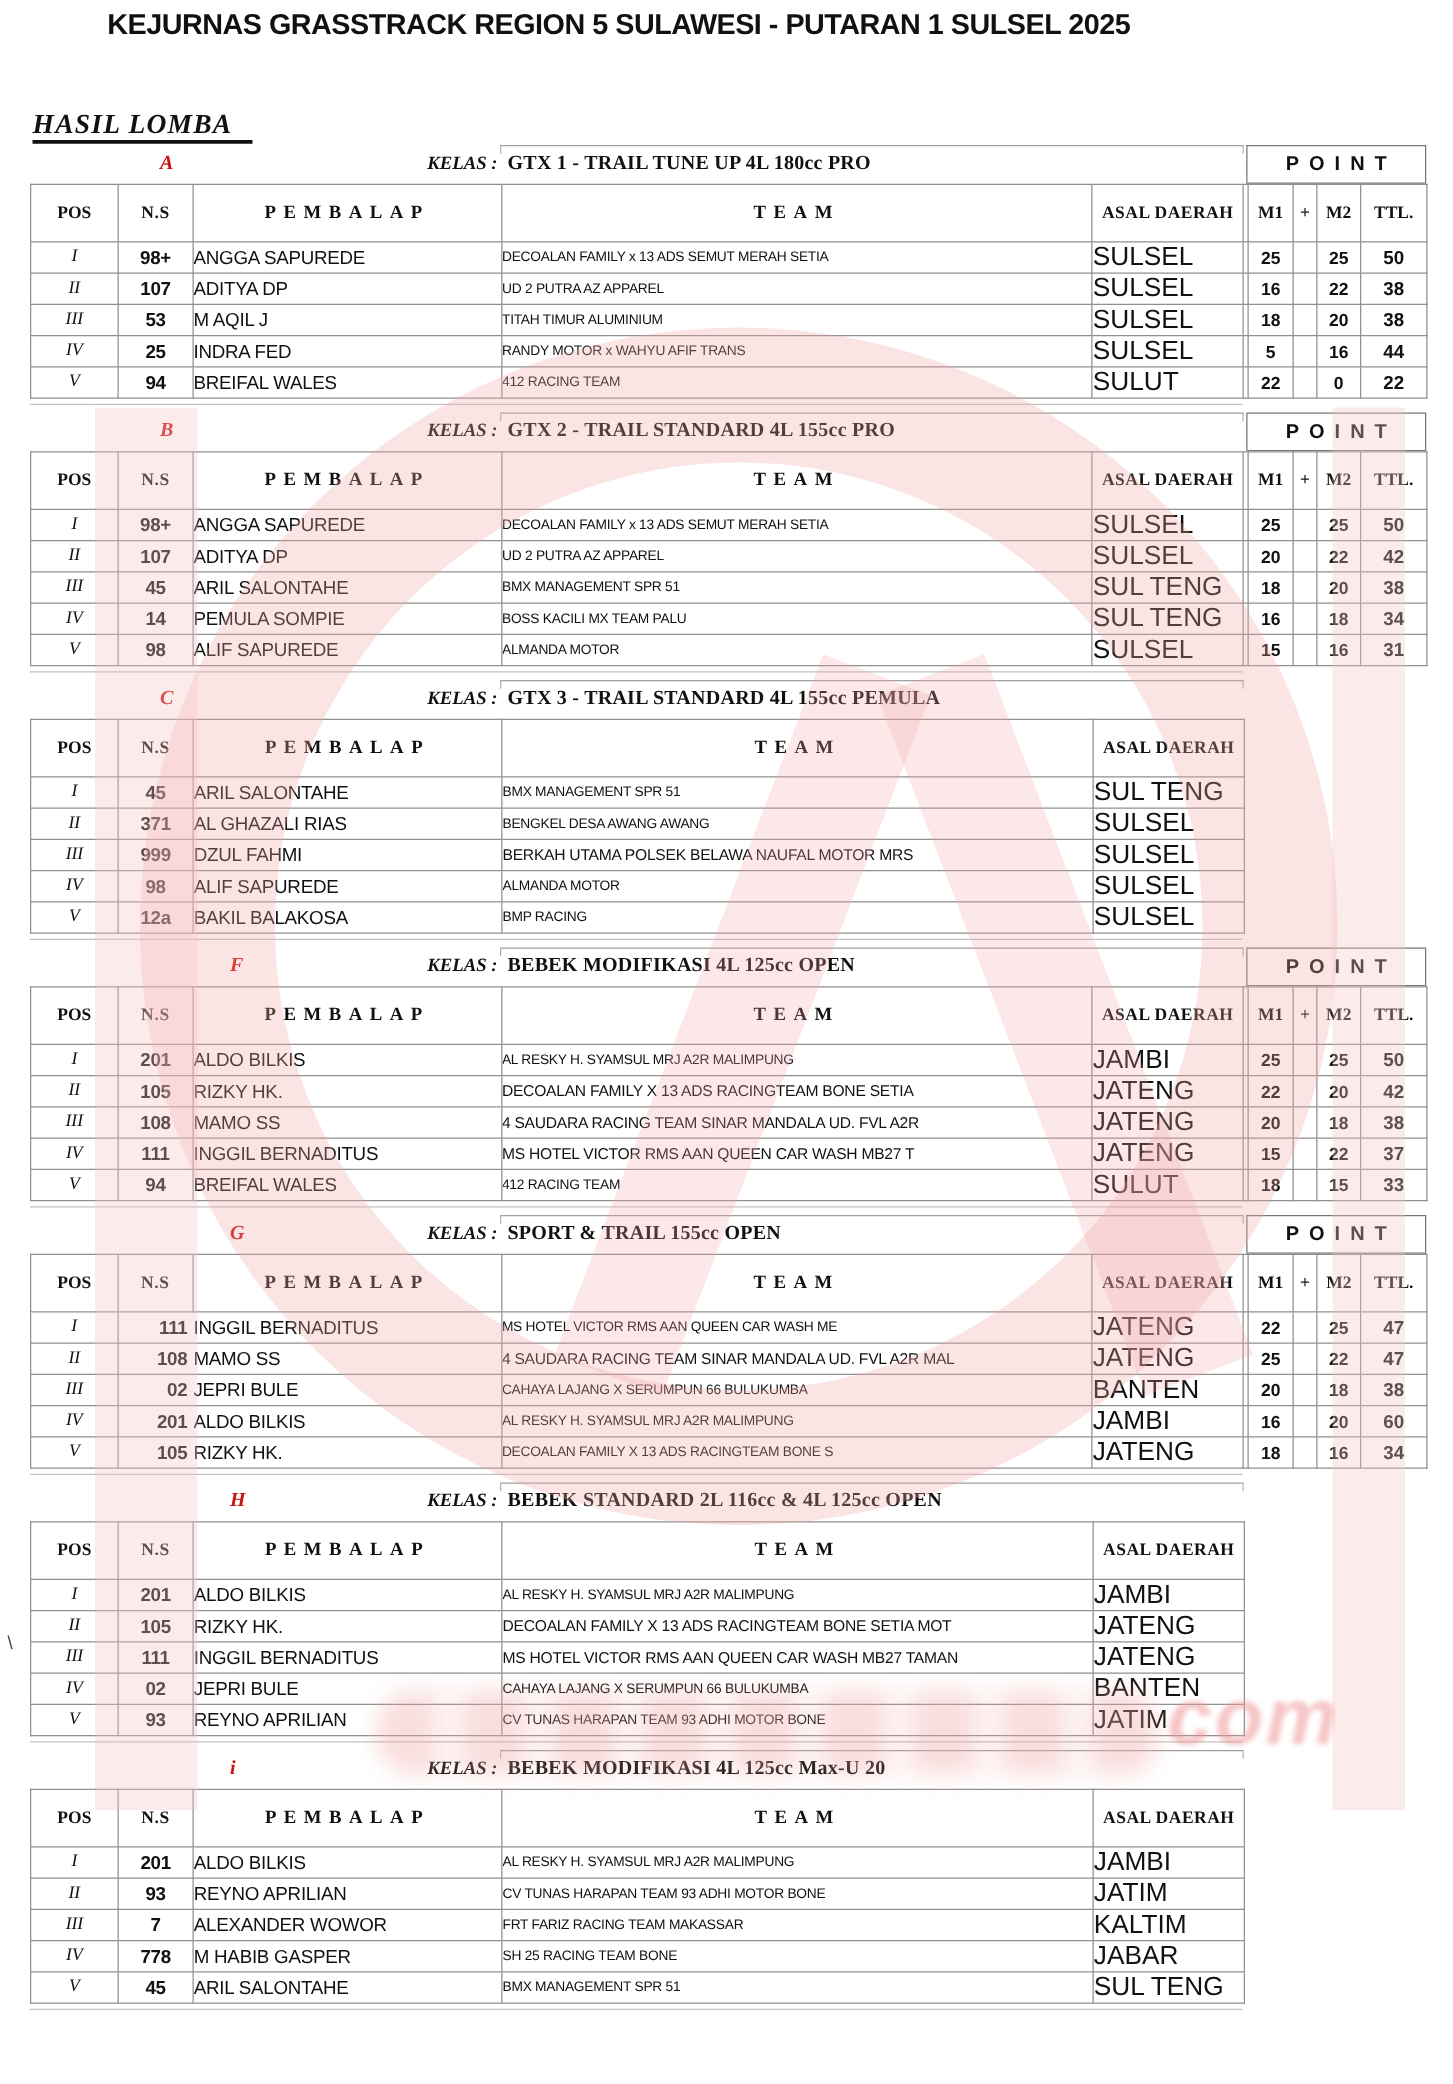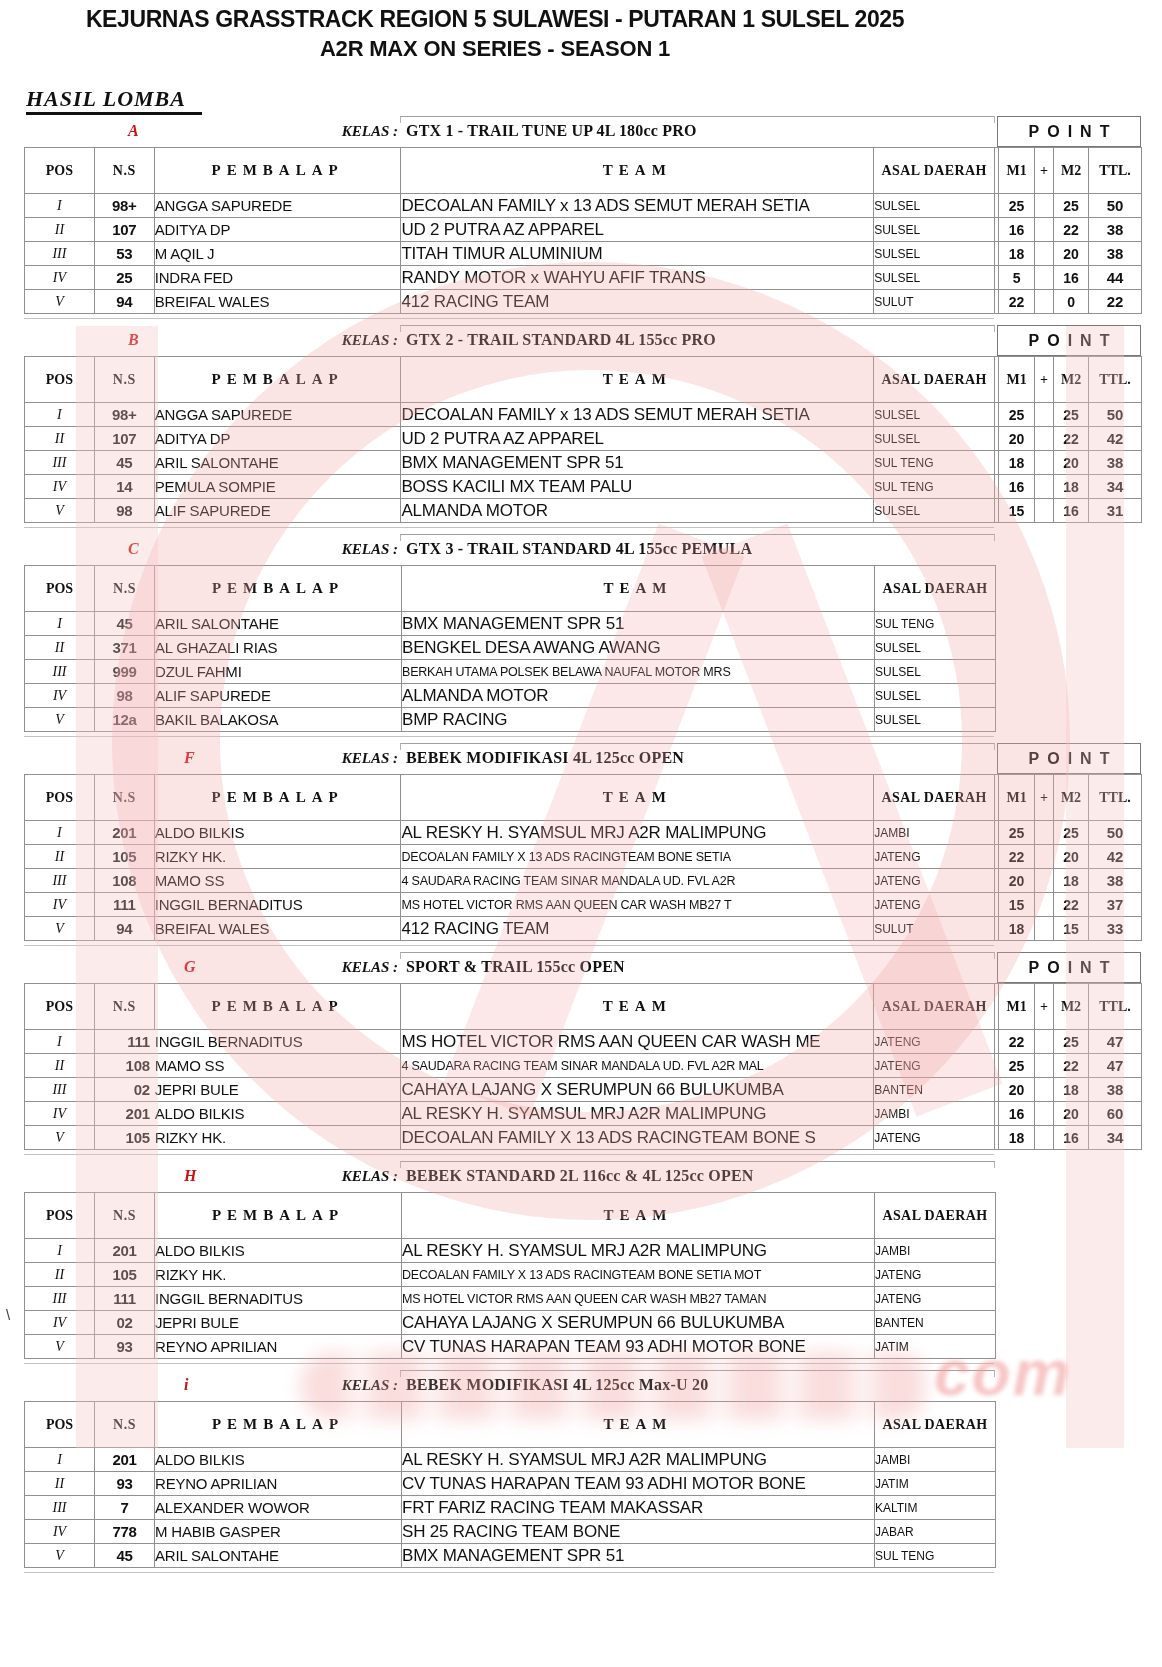--- a/index.html
+++ b/index.html
@@ -62,23 +62,23 @@
   th.h-asal{font-size:14px;letter-spacing:0.4px;}
   th.h-m1,th.h-m2,th.h-ttl,th.h-plus{font-family:"Liberation Sans",sans-serif;font-size:14px;letter-spacing:0;}
   th.h-plus{border-right:2px solid #1a1a1a;}
   th.sp,td.sp{border:none;}
 
   table.results td{height:24px;}
   td.pos{font-family:"Liberation Serif",serif;font-style:italic;font-size:14px;text-align:center;}
   td.ns{font-weight:bold;font-size:15px;text-align:center;letter-spacing:-0.3px;}
   td.pembalap{font-size:15px;padding-left:5px;letter-spacing:-0.2px;}
   td.team{padding-left:5px;letter-spacing:-0.2px;}
-  td.team.lg{font-size:17px;}
+  td.team.lg{font-size:11px;}
   td.team.sm{font-size:12.5px;}
-  td.asal{font-size:12px;padding-left:5px;margin-top:36px;}
+  td.asal{font-size:21px;padding-left:5px;margin-top:36px;}
   td.m1,td.m2{font-weight:bold;font-size:14px;text-align:center;}
   td.ttl{font-weight:bold;font-size:15px;text-align:center;}
 
   .ns-right td.ns{text-align:right;padding-right:4px;border-right:1px solid transparent;}
   .ns-right td.pembalap{border-left:1px solid transparent;}
 
   .under-strip{width:970px;height:4px;border-bottom:1px solid #c2c2c2;}
 
   
   .wm{position:absolute;left:0;top:0;width:1162px;height:1667px;pointer-events:none;z-index:30;}
@@ -100,21 +100,20 @@
     font-weight:bold;font-style:italic;font-size:64px;letter-spacing:2px;
     color:rgba(240,152,152,0.55);filter:blur(2px);
   }
   .stray-mark{position:absolute;left:6px;top:1306px;font-size:15px;color:#444;z-index:5;}
 </style>
 </head>
 <body>
 
 <div class="doc-header">
   <div class="title1">KEJURNAS GRASSTRACK REGION 5 SULAWESI - PUTARAN 1 SULSEL 2025</div>
-  <div class="title2">A2R MAX ON SERIES - SEASON 1</div>
 </div>
 <div class="hasil">HASIL LOMBA</div>
 
 <span class="stray-mark">\</span>
 
 <div id="sections">
     <div class="section">
       <div class="kelas-row">
         <div class="kelas-strip"></div>
         <span class="sec-letter">A</span>

